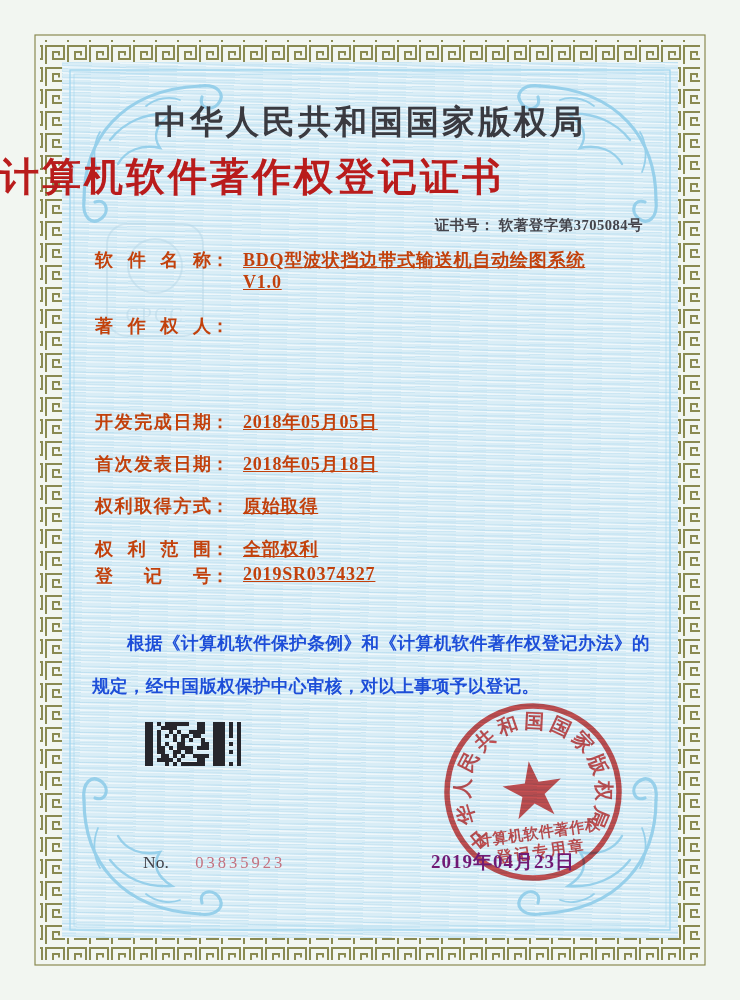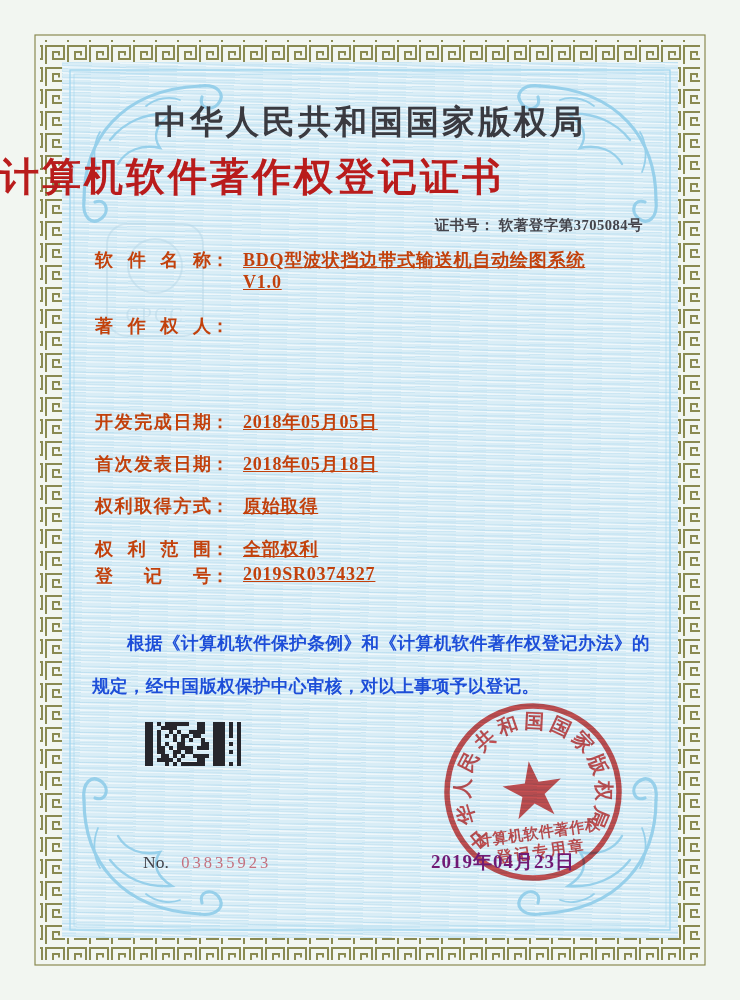--- a/index.html
+++ b/index.html
@@ -56,21 +56,21 @@
   .barcode{position:absolute;left:145px;top:722px;width:96px;height:44px;}
   .watermark{position:absolute;left:95px;top:220px;opacity:.5;}
   .seal{position:absolute;left:433px;top:692px;width:200px;height:200px;opacity:.88;mix-blend-mode:multiply;}
   .seal-date{
     position:absolute;left:431px;top:849px;
     font-size:19px;font-weight:700;letter-spacing:1px;color:#701a75;z-index:5;
   }
   .serial{
     position:absolute;left:143px;top:852px;font-size:17.5px;color:#43434a;z-index:5;
   }
-  .serial .no-label{margin-right:8px;}
+  .serial .no-label{margin-right:22px;}
   .serial .no-value{color:var(--serial-red);font-size:16.5px;letter-spacing:3px;font-weight:400;}
 </style>
 </head>
 <body>
 
 <div class="certificate">
 
   <div class="paper-inner"></div>
 
   <svg class="frame-svg" xmlns="http://www.w3.org/2000/svg">

